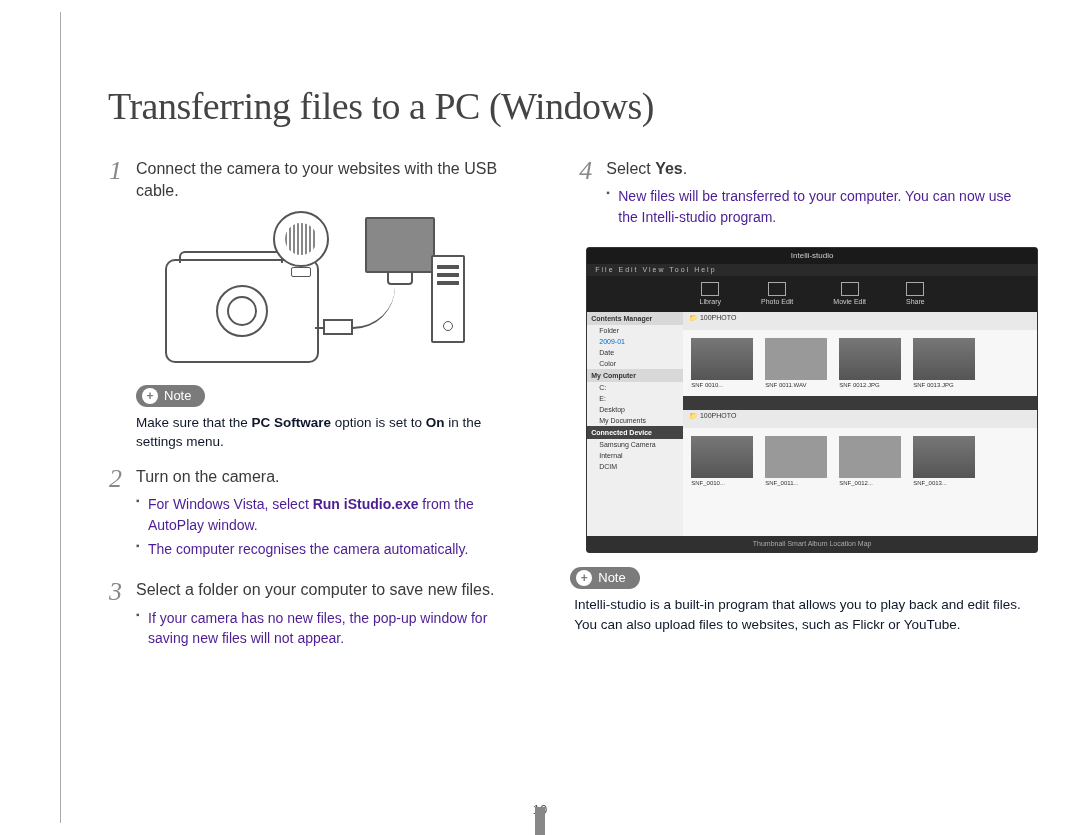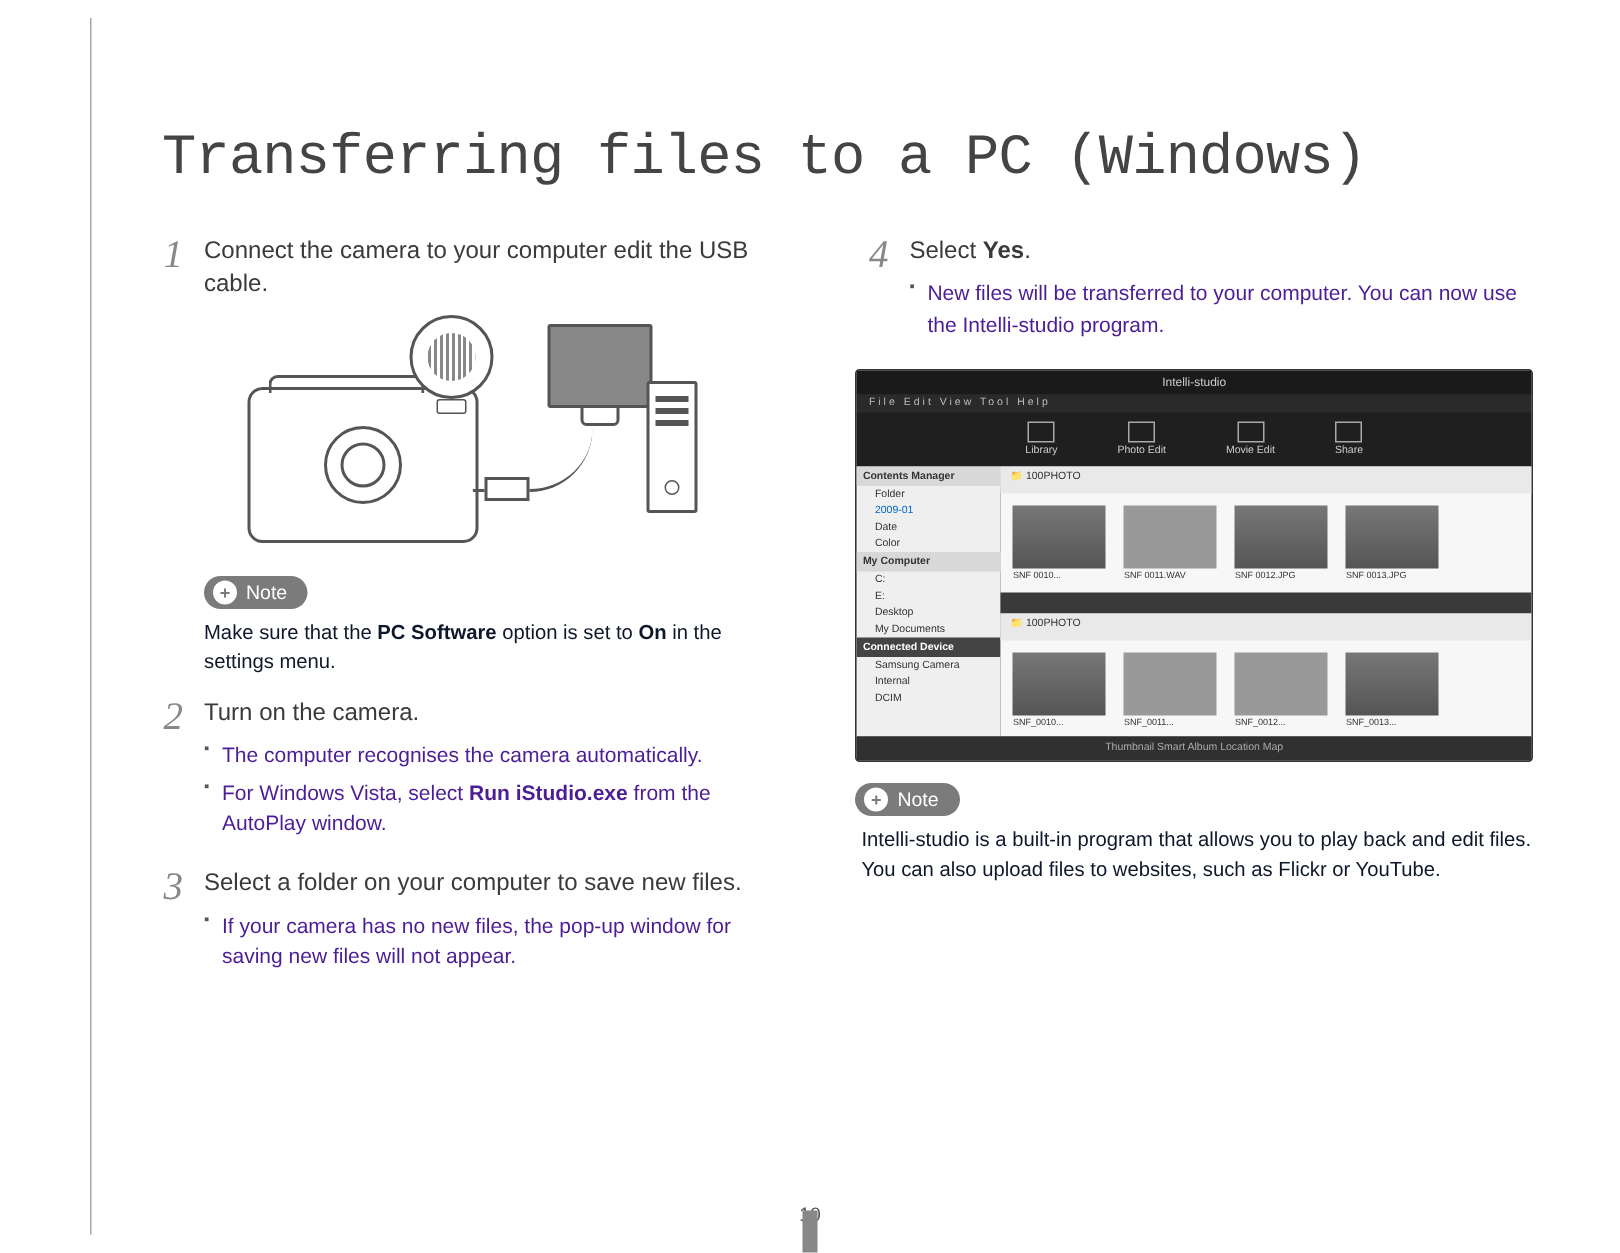--- a/index.html
+++ b/index.html
@@ -10,21 +10,21 @@
     position:relative;
     font-family:"Helvetica Neue",Helvetica,Arial,sans-serif;
     color:#3a3a3a;
   }
 
   .binding{
     position:absolute;left:60px;top:12px;bottom:12px;width:1px;background:#aaa;
   }
 
   h1.title{
-    font-family:Liberation Mono, monospace;
+    font-family:Liberation Serif, serif;
     font-weight:300;
     font-size:38px;
     letter-spacing:-0.5px;
     color:#444;
     margin:60px 0 24px 48px;
   }
 
   .cols{
     display:flex;
     gap:40px;
@@ -138,22 +138,22 @@
   }
   .mon-stand{position:absolute;right:52px;top:54px;width:22px;height:10px;border:2px solid #555;border-radius:0 0 4px 4px;}
   .tower{
     position:absolute;right:0;top:38px;width:30px;height:84px;border:2px solid #555;background:#fff;border-radius:2px;
   }
   .tower::before{content:"";position:absolute;left:4px;right:4px;top:8px;height:4px;background:#555;box-shadow:0 8px 0 #555,0 16px 0 #555;}
   .tower-dot{position:absolute;left:50%;bottom:10px;width:8px;height:8px;border:1px solid #555;border-radius:50%;transform:translateX(-50%);}
 
   
   .shot{
-    margin:8px 0 4px 0;
-    width:100%;height:262px;
+    margin:8px 0 4px 16px;
+    width:100%;height:306px;
     background:linear-gradient(#2c2c2c,#222);
     border:1px solid #333;border-radius:3px;
     position:relative;overflow:hidden;
     box-sizing:border-box;
   }
   .shot-title{position:absolute;top:0;left:0;right:0;height:16px;background:#1a1a1a;color:#ccc;font-size:8px;text-align:center;line-height:16px;}
   .shot-menu{position:absolute;top:16px;left:0;right:0;height:12px;background:#2a2a2a;color:#bbb;font-size:7px;padding-left:8px;line-height:12px;letter-spacing:2px;}
   .shot-toolbar{position:absolute;top:28px;left:0;right:0;height:36px;background:#1f1f1f;display:flex;justify-content:center;gap:40px;align-items:center;}
   .tool-ic{display:flex;flex-direction:column;align-items:center;color:#ccc;font-size:7px;gap:2px;}
   .tool-ic .sq{width:16px;height:12px;border:1px solid #aaa;}
@@ -187,21 +187,21 @@
   <div class="binding"></div>
 
   <h1 class="title">Transferring files to a PC (Windows)</h1>
 
   <div class="cols">
 
     <div class="col">
 
       <div class="step">
         <div class="num">1</div>
-        <div class="step-body">Connect the camera to your computer edit the USB cable.</div>
+        <div class="step-body">Connect the camera to your websites with the USB cable.</div>
       </div>
 
       
       <div class="diagram">
         <div class="monitor"></div>
         <div class="mon-stand"></div>
         <div class="tower">
             <div class="tower-dot"></div>
           </div>
         <div class="camera">
@@ -221,24 +221,24 @@
       </div>
       <div class="note-text">
         <span>Make sure that the </span><span class="bold">PC Software</span><span> option is set to </span><span class="bold">On</span><span> in the settings menu.</span>
       </div>
 
       <div class="step">
         <div class="num">2</div>
         <div class="step-body">
           <div>Turn on the camera.</div>
           <ul class="bullets">
-            <li>The computer recognises the camera automatically.</li>
             <li>
               <span>For Windows Vista, select </span><span class="bold">Run iStudio.exe</span><span> from the AutoPlay window.</span>
             </li>
+            <li>The computer recognises the camera automatically.</li>
           </ul>
         </div>
       </div>
 
       <div class="step">
         <div class="num">3</div>
         <div class="step-body">
           <div>Select a folder on your computer to save new files.</div>
           <ul class="bullets">
             <li>If your camera has no new files, the pop-up window for saving new files will not appear.</li>

